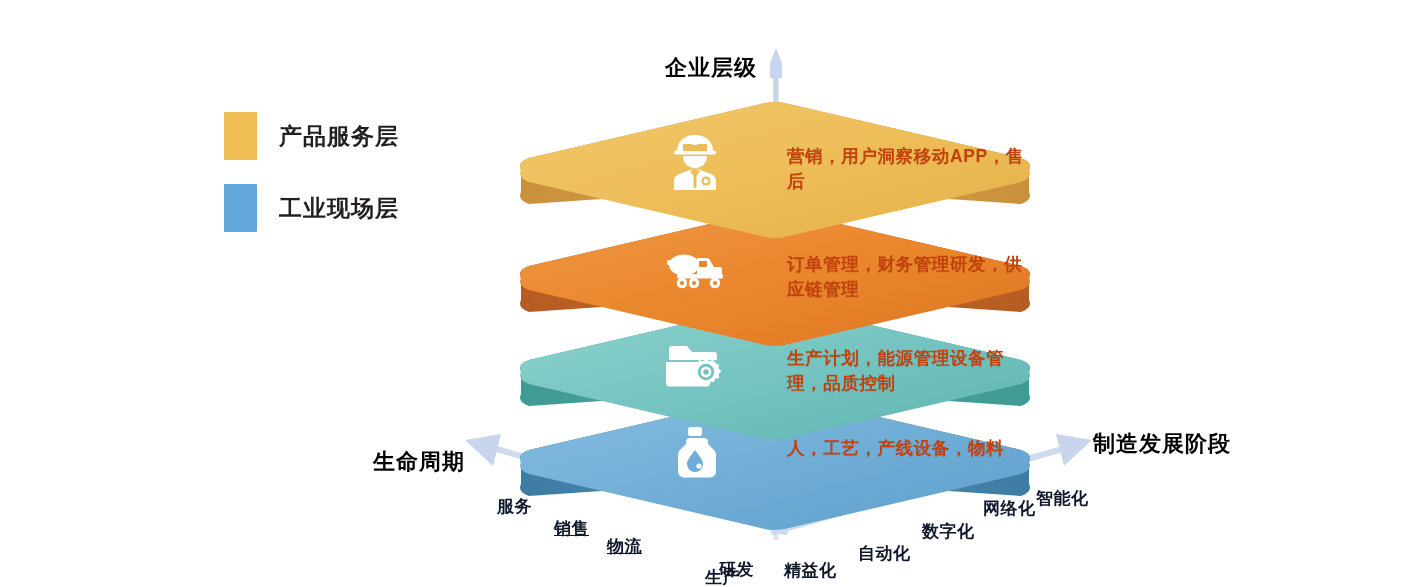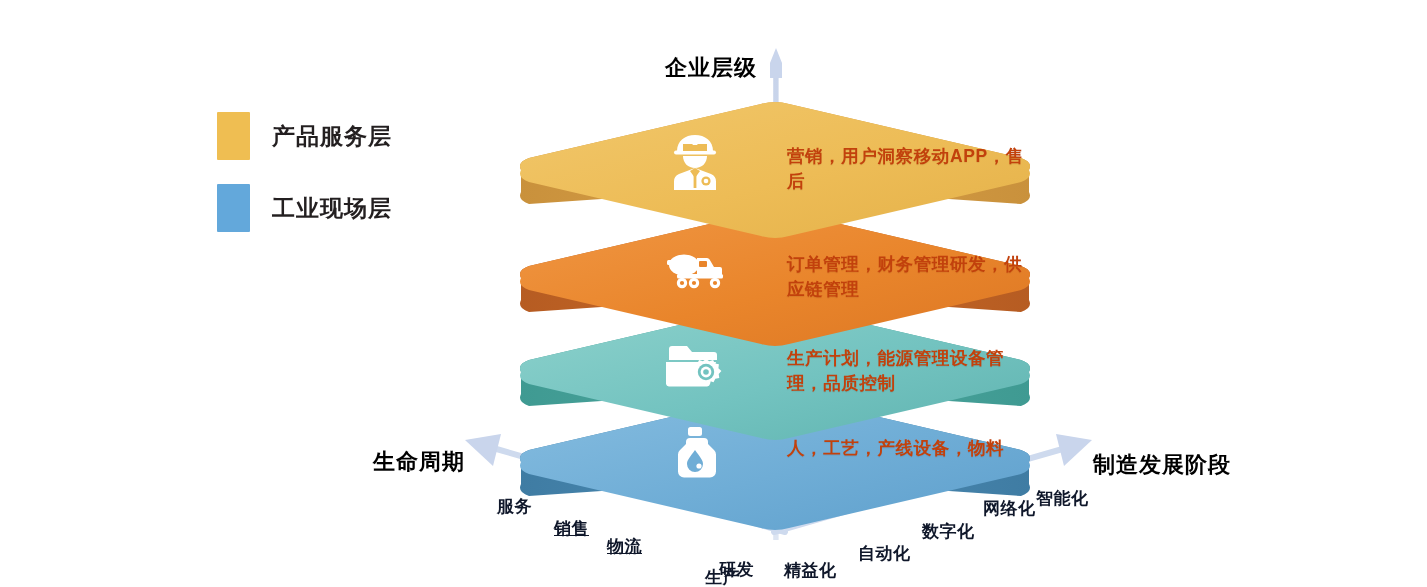--- a/index.html
+++ b/index.html
@@ -6,36 +6,36 @@
   body{
     width:1427px;height:587px;
     background:#ffffff;
     font-family:"Liberation Sans","DejaVu Sans",sans-serif;
     overflow:hidden;
     position:relative;
   }
   #stage{position:absolute;left:0;top:0;width:1427px;height:587px;}
 
   
-  .legend{position:absolute;left:217px;top:112px;width:300px;text-align:right;}
+  .legend{position:absolute;left:224px;top:112px;width:300px;text-align:right;}
   .legend-row{display:flex;align-items:center;height:48px;margin-bottom:24px;}
   .legend-swatch{width:33px;height:48px;flex:0 0 33px;border-radius:1px;}
   .legend-label{
     margin-left:22px;font-size:23px;font-weight:700;color:#231f20;
     letter-spacing:1px;white-space:nowrap;line-height:1;
   }
 
   
   .axis-label{
     position:absolute;font-size:22px;font-weight:700;color:#000000;
     letter-spacing:1px;white-space:nowrap;
   }
   #lbl-vertical{left:665px;top:53px;}
   #lbl-left{left:373px;top:447px;text-align:center;}
-  #lbl-right{left:1093px;top:450px;}
+  #lbl-right{left:1093px;top:429px;}
 
   
   .tick{
     position:absolute;font-size:17px;font-weight:700;color:#0f172a;
     white-space:nowrap;letter-spacing:.5px;
   }
 
   
   .plate{position:absolute;width:520px;height:160px;}
   .plate svg{position:absolute;left:0;top:0;width:520px;height:160px;overflow:visible;}

